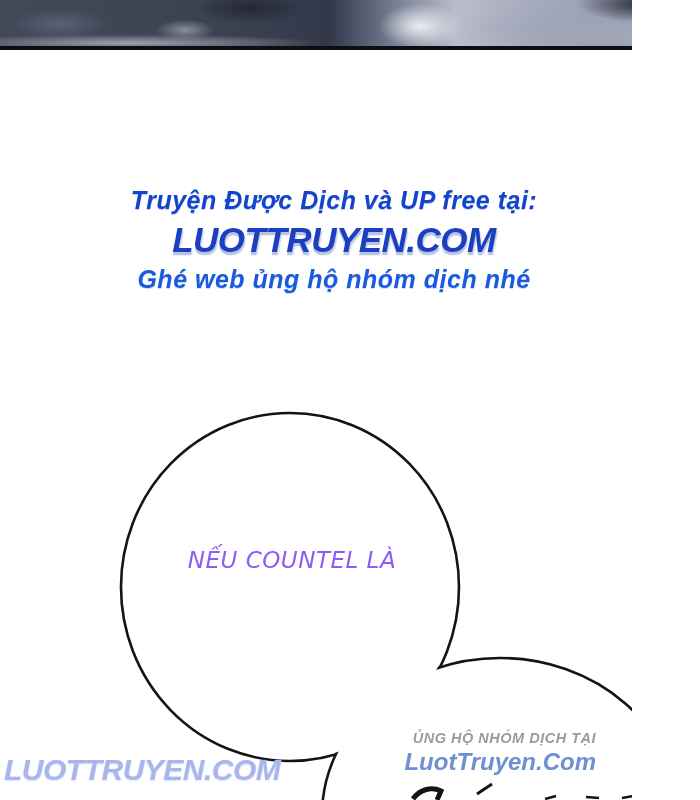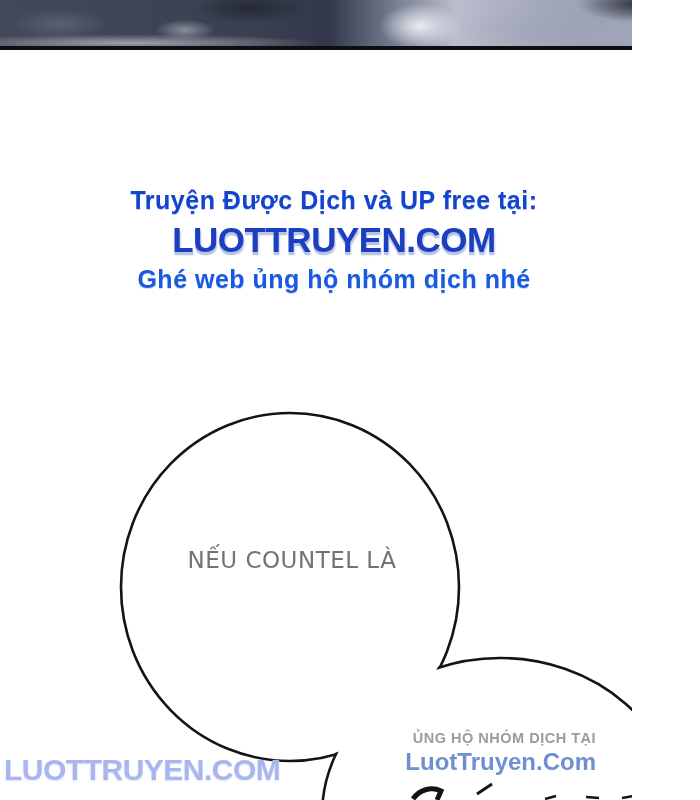--- a/index.html
+++ b/index.html
@@ -2,20 +2,21 @@
 <html><head>
 <meta charset="utf-8">
 <style>
   html,body{margin:0;padding:0;}
   .page{
     position:relative;
     width:632px;height:800px;
     background:#ffffff;
     overflow:hidden;
     font-family:"Liberation Sans", sans-serif;
+    font-style:italic;
   }
 
   
   .photo-strip{
     position:absolute;left:0;top:0;width:700px;height:46px;
     background-color:#3e4453;
     background-image:
       radial-gradient(ellipse 90px 26px at 640px 4px,  rgba(38,42,54,.95), rgba(38,42,54,0) 70%),
       radial-gradient(ellipse 80px 22px at 250px 8px,  rgba(32,36,47,.85), rgba(32,36,47,0) 72%),
       radial-gradient(ellipse 55px 30px at 420px 26px, rgba(240,241,246,.95), rgba(240,241,246,0) 75%),
@@ -54,21 +55,21 @@
   }
 
   
   .bubble-layer{position:absolute;left:0;top:0;width:700px;height:800px;}
 
   
   .bubble-text{
     position:absolute;left:92px;top:540px;width:400px;
     text-align:center;
     font-family:"DejaVu Sans", sans-serif;
-    font-size:23px;color:#737373;
+    font-size:23px;color:#8b5cf6;
     line-height:40px;letter-spacing:0.5px;
   }
 
   
   .watermark-bl{
     position:absolute;left:4px;top:753px;
     font-size:30px;font-weight:bold;
     color:#a9b6ee;letter-spacing:-0.5px;
     text-shadow:0 0 1px #e6ebfc, 0 1px 2px #dfe5f9;
   }

